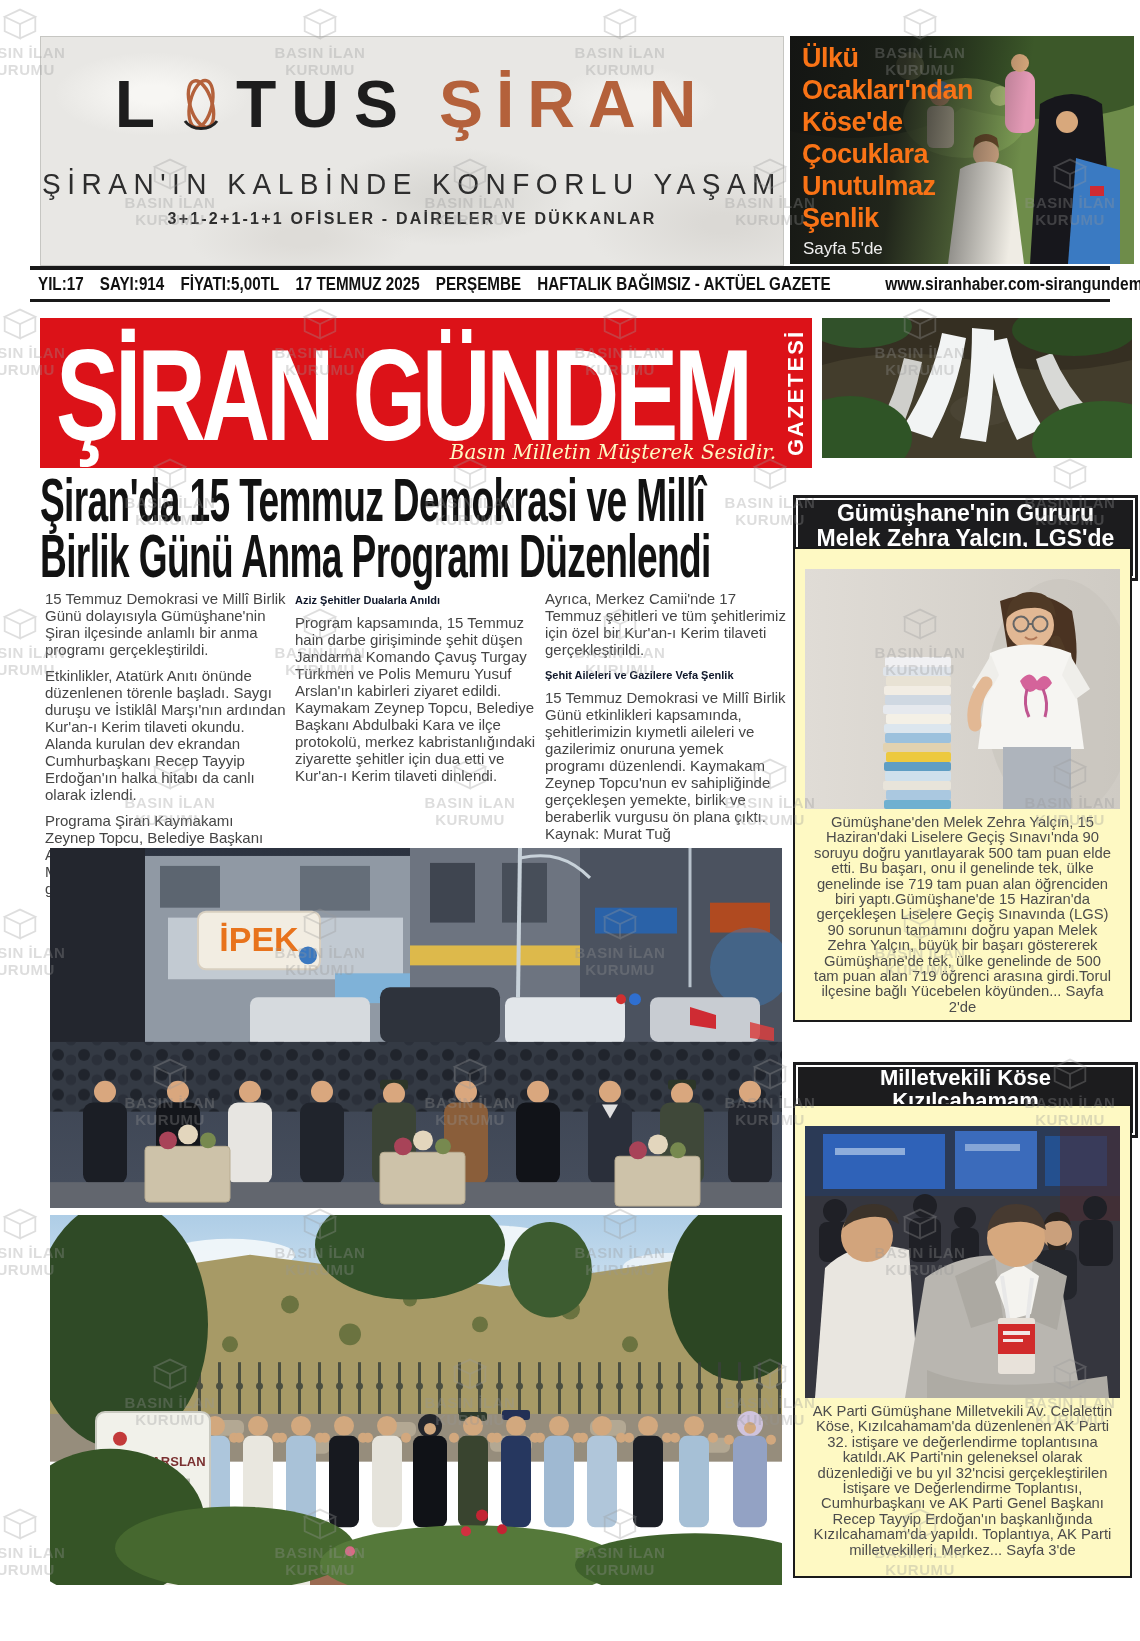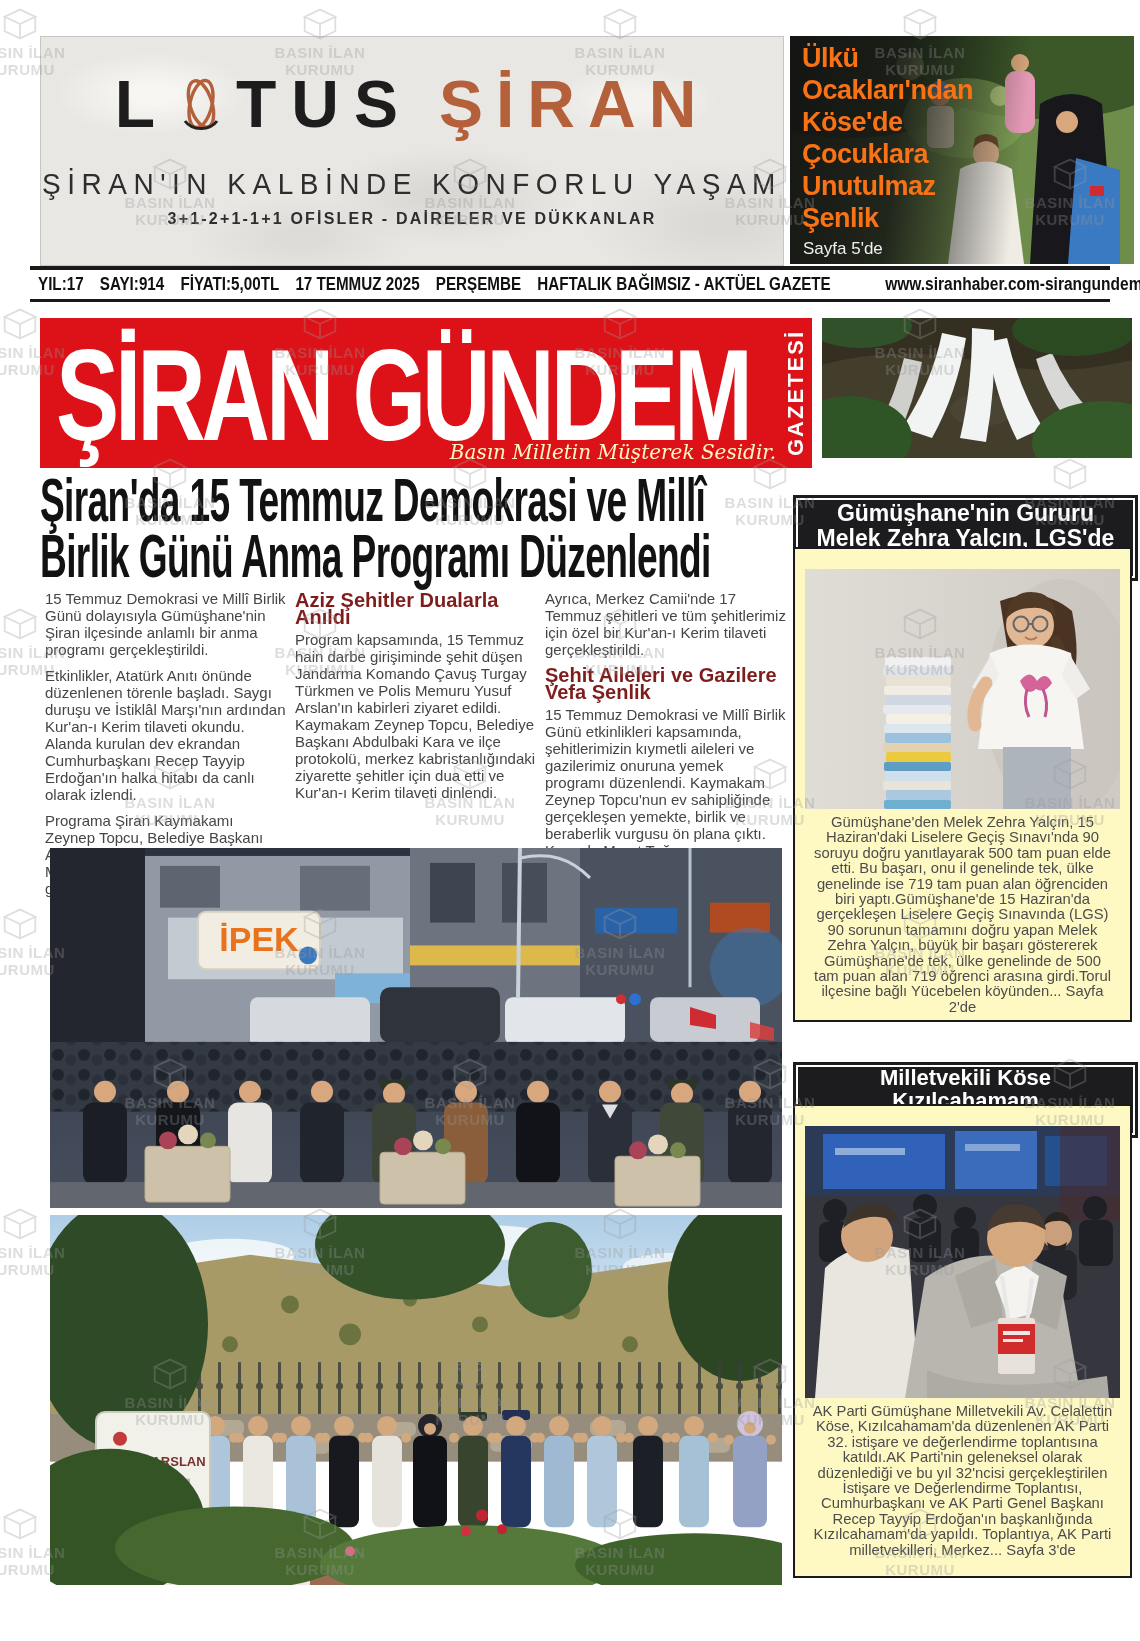--- a/index.html
+++ b/index.html
@@ -63,21 +63,21 @@
 
   
   .headline{position:absolute;left:40px;top:472px;width:760px;}
   .hl-line{font-size:58px;font-weight:700;letter-spacing:-1px;line-height:56px;color:#121212;
     white-space:nowrap;transform:scale(.64,1.06);transform-origin:0 50%;}
 
   
   .columns{position:absolute;left:45px;top:590px;width:742px;height:258px;display:flex;gap:8px;}
   .col{flex:1;color:#454545;font-size:15px;line-height:17px;}
   .col p{margin:0 0 9px 0;}
-  .col h3{margin:2px 0 5px 0;font-size:20px;color:#7f1d1d;line-height:17px;}
+  .col h3{margin:2px 0 5px 0;font-size:11px;color:#0f172a;line-height:17px;}
 
   
   .photoA{position:absolute;left:50px;top:848px;width:732px;height:360px;}
   .photoB{position:absolute;left:50px;top:1215px;width:732px;height:370px;}
   .photoA svg,.photoB svg{width:100%;height:100%;display:block;}
 
   
   .sb-header{position:absolute;left:793px;width:339px;background:#1c1c1e;border:3px solid #1c1c1e;
     box-shadow:inset 0 0 0 2px #ffffff;display:flex;align-items:center;justify-content:center;text-align:center;margin-top:32px;}
   .sb-header .pre{color:#fff;font-weight:700;}

